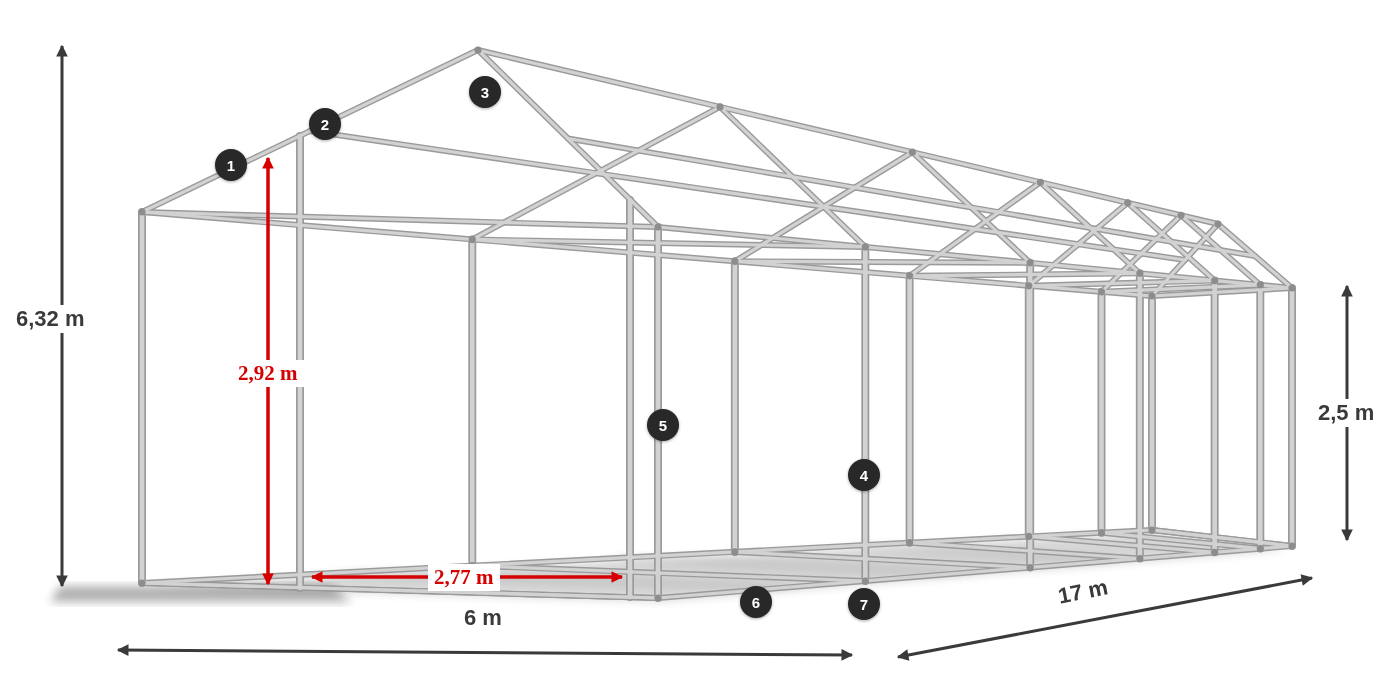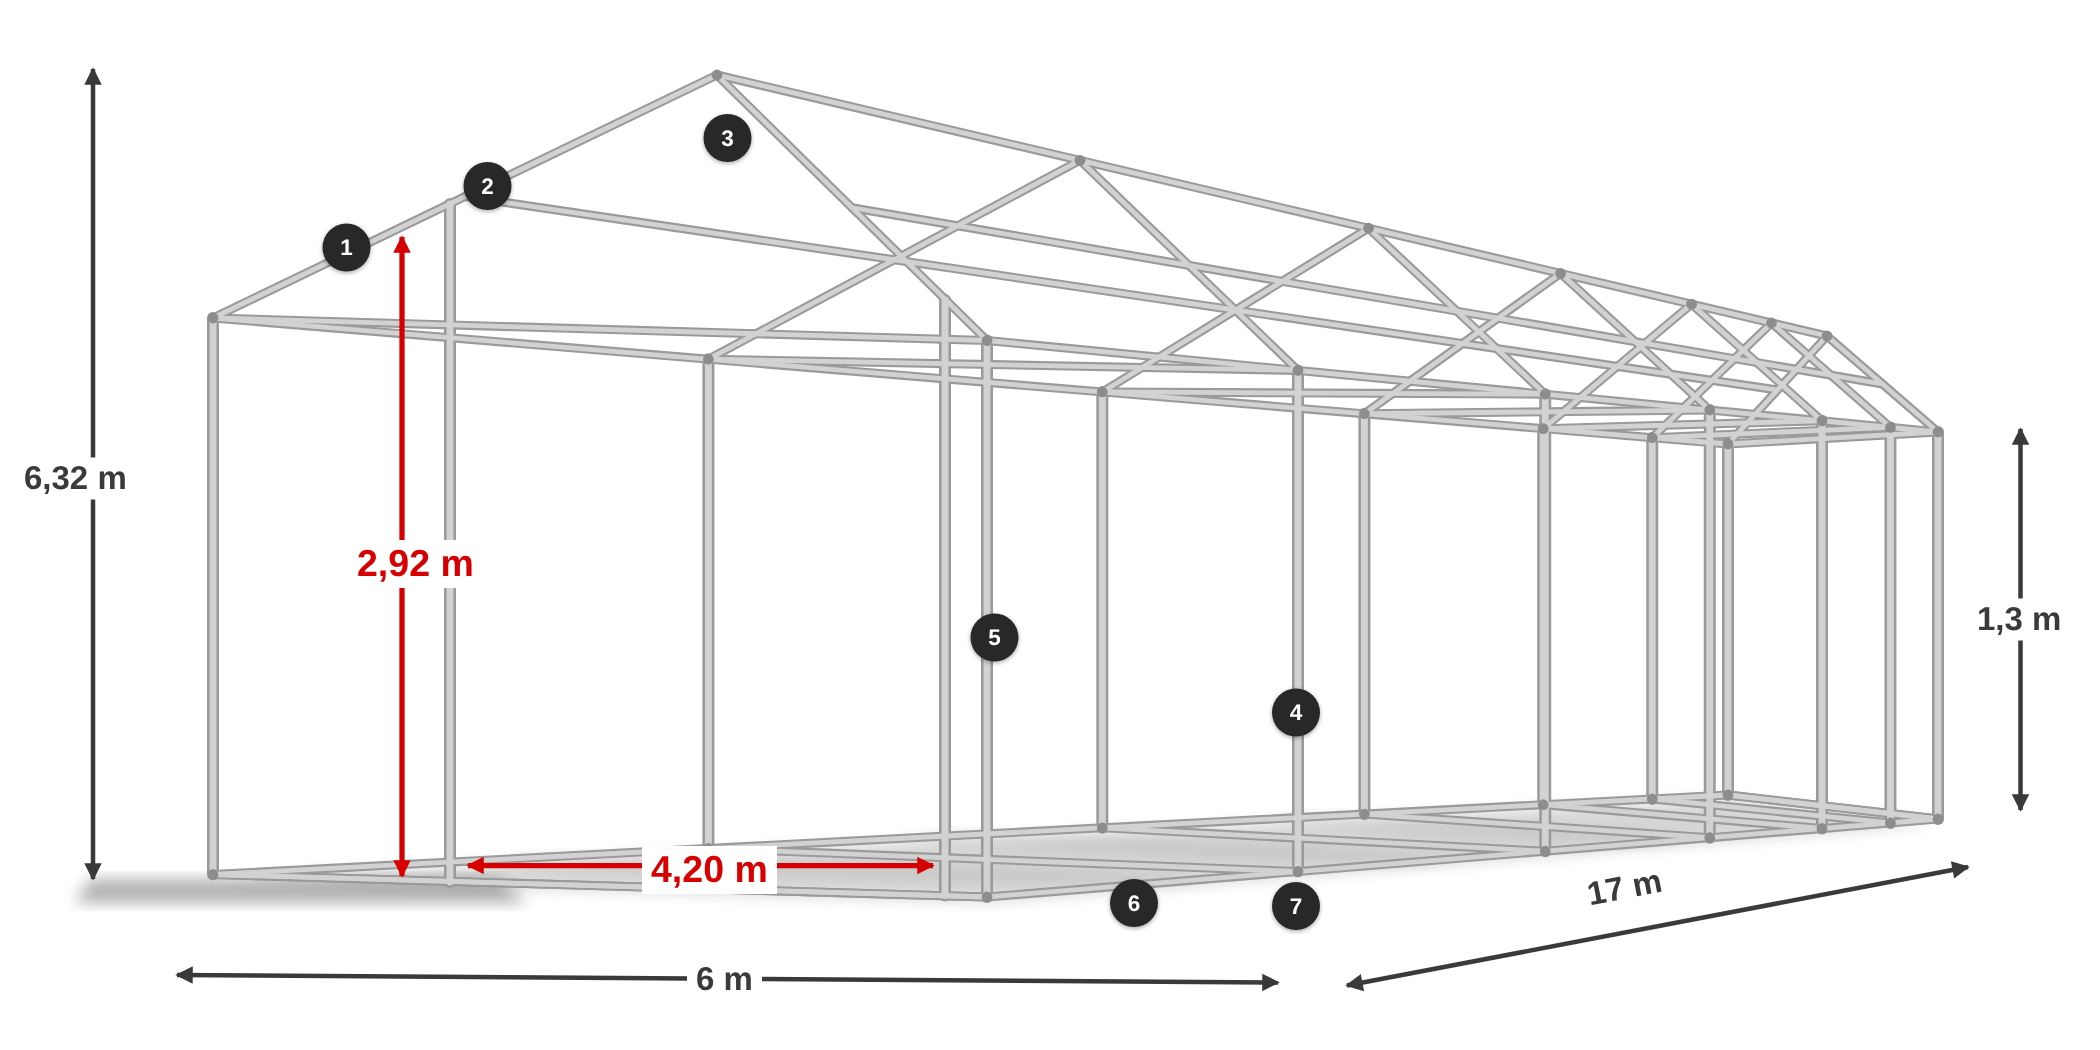--- a/index.html
+++ b/index.html
@@ -8,21 +8,21 @@
   .tube-o{stroke:var(--tube_dark);stroke-width:6;stroke-linecap:round;fill:none;}
   .tube-o.post{stroke-width:8;}
   .tube-i{stroke:var(--tube_light);stroke-width:3.2;stroke-linecap:round;fill:none;}
   .tube-i.post{stroke-width:4.6;}
   .joint{fill:#8d8d8d;}
   .dim{stroke:var(--arrow_dark);stroke-width:3;fill:none;}
   .dim-red{stroke:var(--accent_red);stroke-width:3.5;fill:none;}
   .mk-dark{fill:var(--arrow_dark);}
   .mk-red{fill:var(--accent_red);}
   .dim-label{position:absolute;z-index:4;font-weight:bold;font-size:22px;color:var(--arrow_dark);background:#fff;padding:1px 6px;white-space:nowrap;line-height:1.2;}
-  .dim-label.red{color:var(--accent_red);font-size:25px;}
+  .dim-label.red{color:var(--accent_red);font-size:21px;font-family:Liberation Serif, serif;}
   .badge{position:absolute;z-index:3;width:32px;height:32px;border-radius:50%;background:var(--badge_bg);color:#fff;display:flex;align-items:center;justify-content:center;font-size:15px;font-weight:bold;box-shadow:0 1px 3px rgba(0,0,0,.35);}
 </style>
 </head>
 <body>
 
 <div class="stage">
 
   <svg width="1400" height="700" viewBox="0 0 1400 700">
     <defs>
       <filter id="soft" x="-30%" y="-30%" width="160%" height="160%">
@@ -193,24 +193,24 @@
       <line x1="268" y1="158" x2="268" y2="584" class="dim-red" marker-start="url(#ah-red)" marker-end="url(#ah-red)"></line>
       <line x1="312" y1="577" x2="622" y2="577" class="dim-red" marker-start="url(#ah-red)" marker-end="url(#ah-red)"></line>
       <line x1="118" y1="650" x2="852" y2="655" class="dim" marker-start="url(#ah-dark)" marker-end="url(#ah-dark)"></line>
       <line x1="898" y1="657" x2="1312" y2="578" class="dim" marker-start="url(#ah-dark)" marker-end="url(#ah-dark)"></line>
       <line x1="1347" y1="286" x2="1347" y2="540" class="dim" marker-start="url(#ah-dark)" marker-end="url(#ah-dark)"></line>
     </g>
   </svg>
 
   <div class="dim-label" style="left:10px;top:305px;">6,32 m</div>
   <div class="dim-label red" style="left:232px;top:360px;">2,92 m</div>
-  <div class="dim-label red" style="left:428px;top:564px;">4,20 m</div>
-  <div class="dim-label" style="left:458px;top:639px;">6 m</div>
+  <div class="dim-label red" style="left:428px;top:564px;">2,77 m</div>
+  <div class="dim-label" style="left:458px;top:604px;">6 m</div>
   <div class="dim-label" style="left:1052px;top:578px;transform:rotate(-11deg);">17 m</div>
-  <div class="dim-label" style="left:1312px;top:399px;">1,3 m</div>
+  <div class="dim-label" style="left:1312px;top:399px;">2,5 m</div>
 
   <div class="badge" style="left:215px;top:149px;">1</div>
   <div class="badge" style="left:309px;top:108px;">2</div>
   <div class="badge" style="left:469px;top:76px;">3</div>
   <div class="badge" style="left:848px;top:459px;">4</div>
   <div class="badge" style="left:647px;top:409px;">5</div>
   <div class="badge" style="left:740px;top:586px;">6</div>
   <div class="badge" style="left:848px;top:588px;">7</div>
 
 </div>

